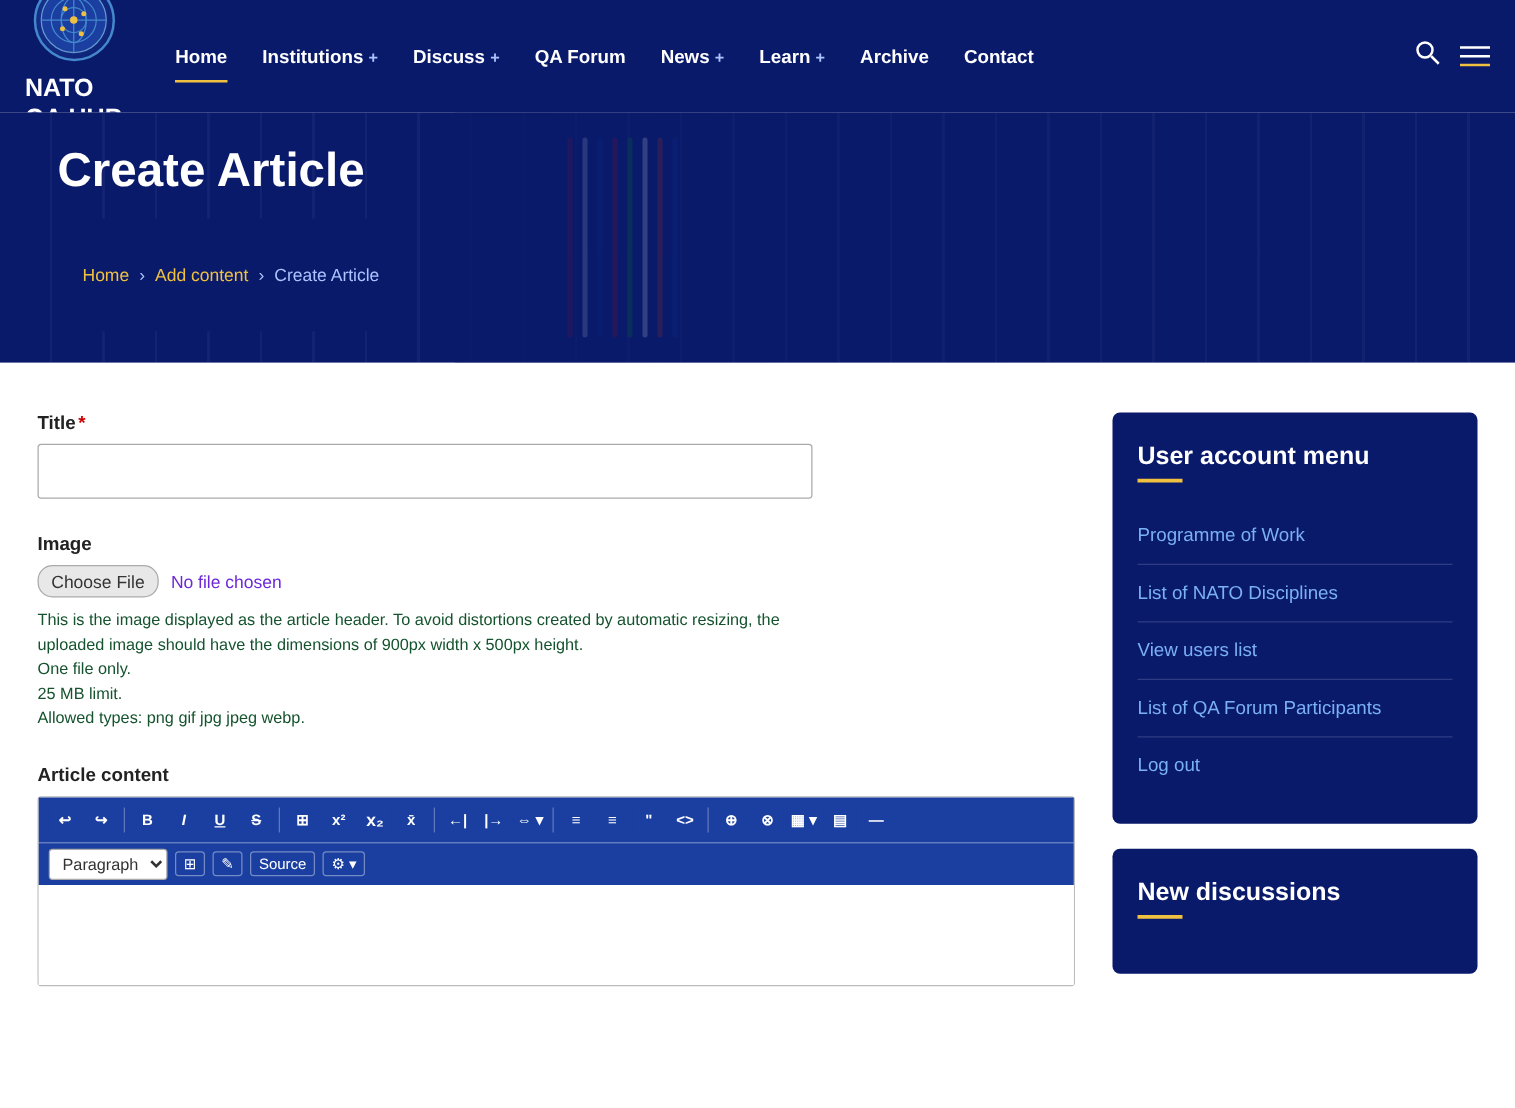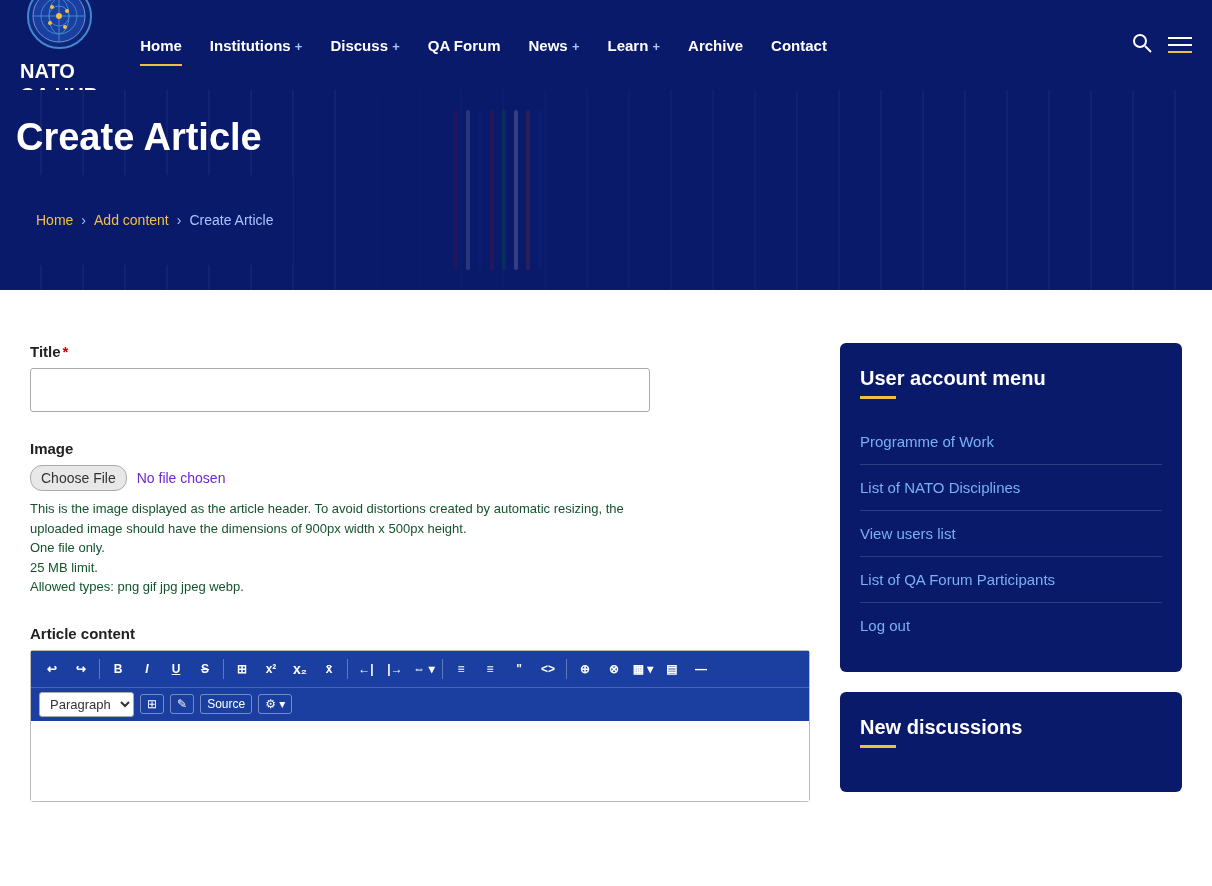--- a/index.html
+++ b/index.html
@@ -88,21 +88,21 @@
     .hamburger-lines span:last-child { background: #f0c040; }
 
     
     .hero {
       background: #0a1a6b;
       position: relative;
       height: 200px;
       overflow: hidden;
       display: flex;
       align-items: center;
-      padding: 0 16px;
+      padding: 0 46px;
     }
     .hero-bg {
       position: absolute;
       inset: 0;
       background: linear-gradient(135deg, rgba(10,26,107,0.85) 0%, rgba(10,26,107,0.6) 100%);
     }
     .hero-flags {
       position: absolute;
       inset: 0;
       background: 
@@ -124,24 +124,24 @@
     }
     .breadcrumb a { color: #f0c040; text-decoration: none; }
     .breadcrumb span { color: #aac4ff; }
 
     
     .page-body {
       display: flex;
       gap: 30px;
       padding: 40px 30px;
       max-width: 1212px;
-      margin: 13px auto;
+      margin: 0 auto;
     }
     .main-content { flex: 1; }
-    .sidebar { width: 342px; flex-shrink: 0; }
+    .sidebar { width: 292px; flex-shrink: 0; }
 
     
     .field-label {
       font-size: 15px;
       font-weight: 700;
       color: #222;
       margin-bottom: 8px;
     }
     .required-star { color: #cc0000; margin-left: 2px; }
     .text-input {

